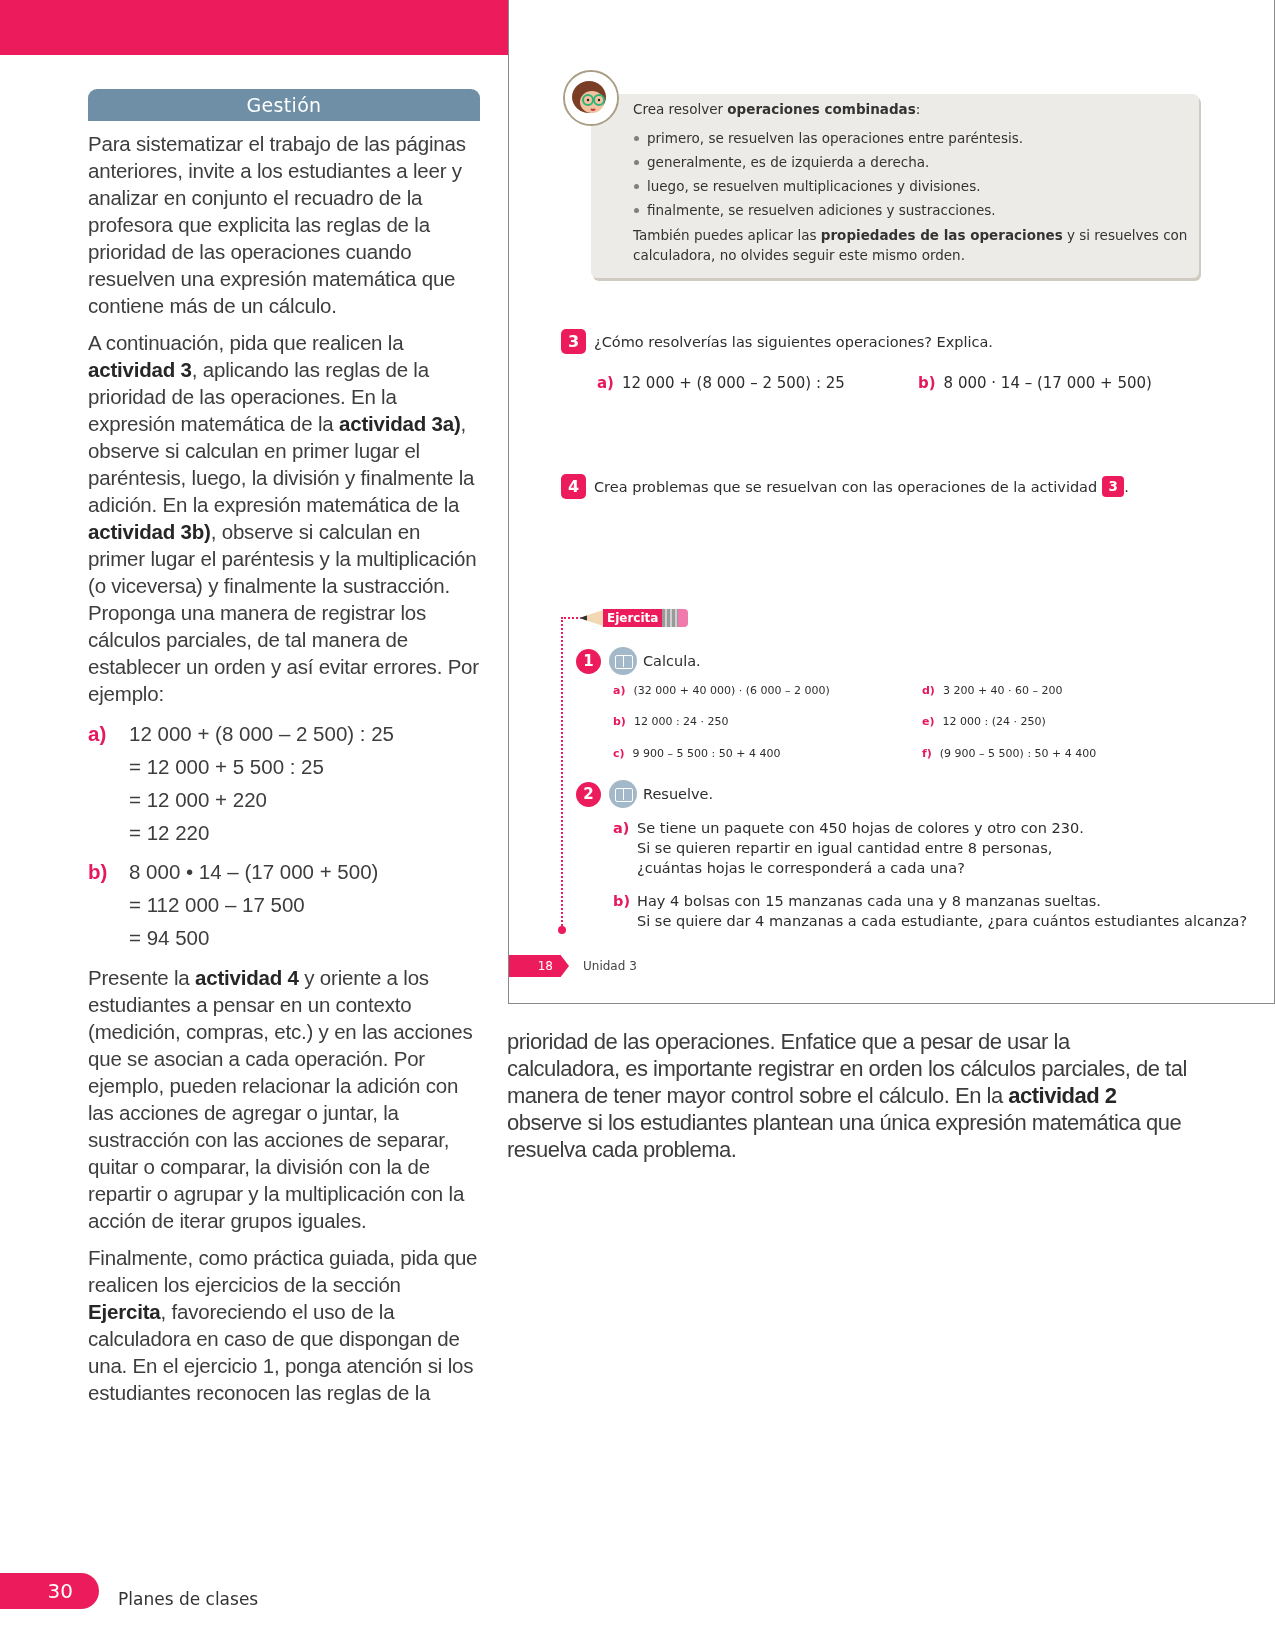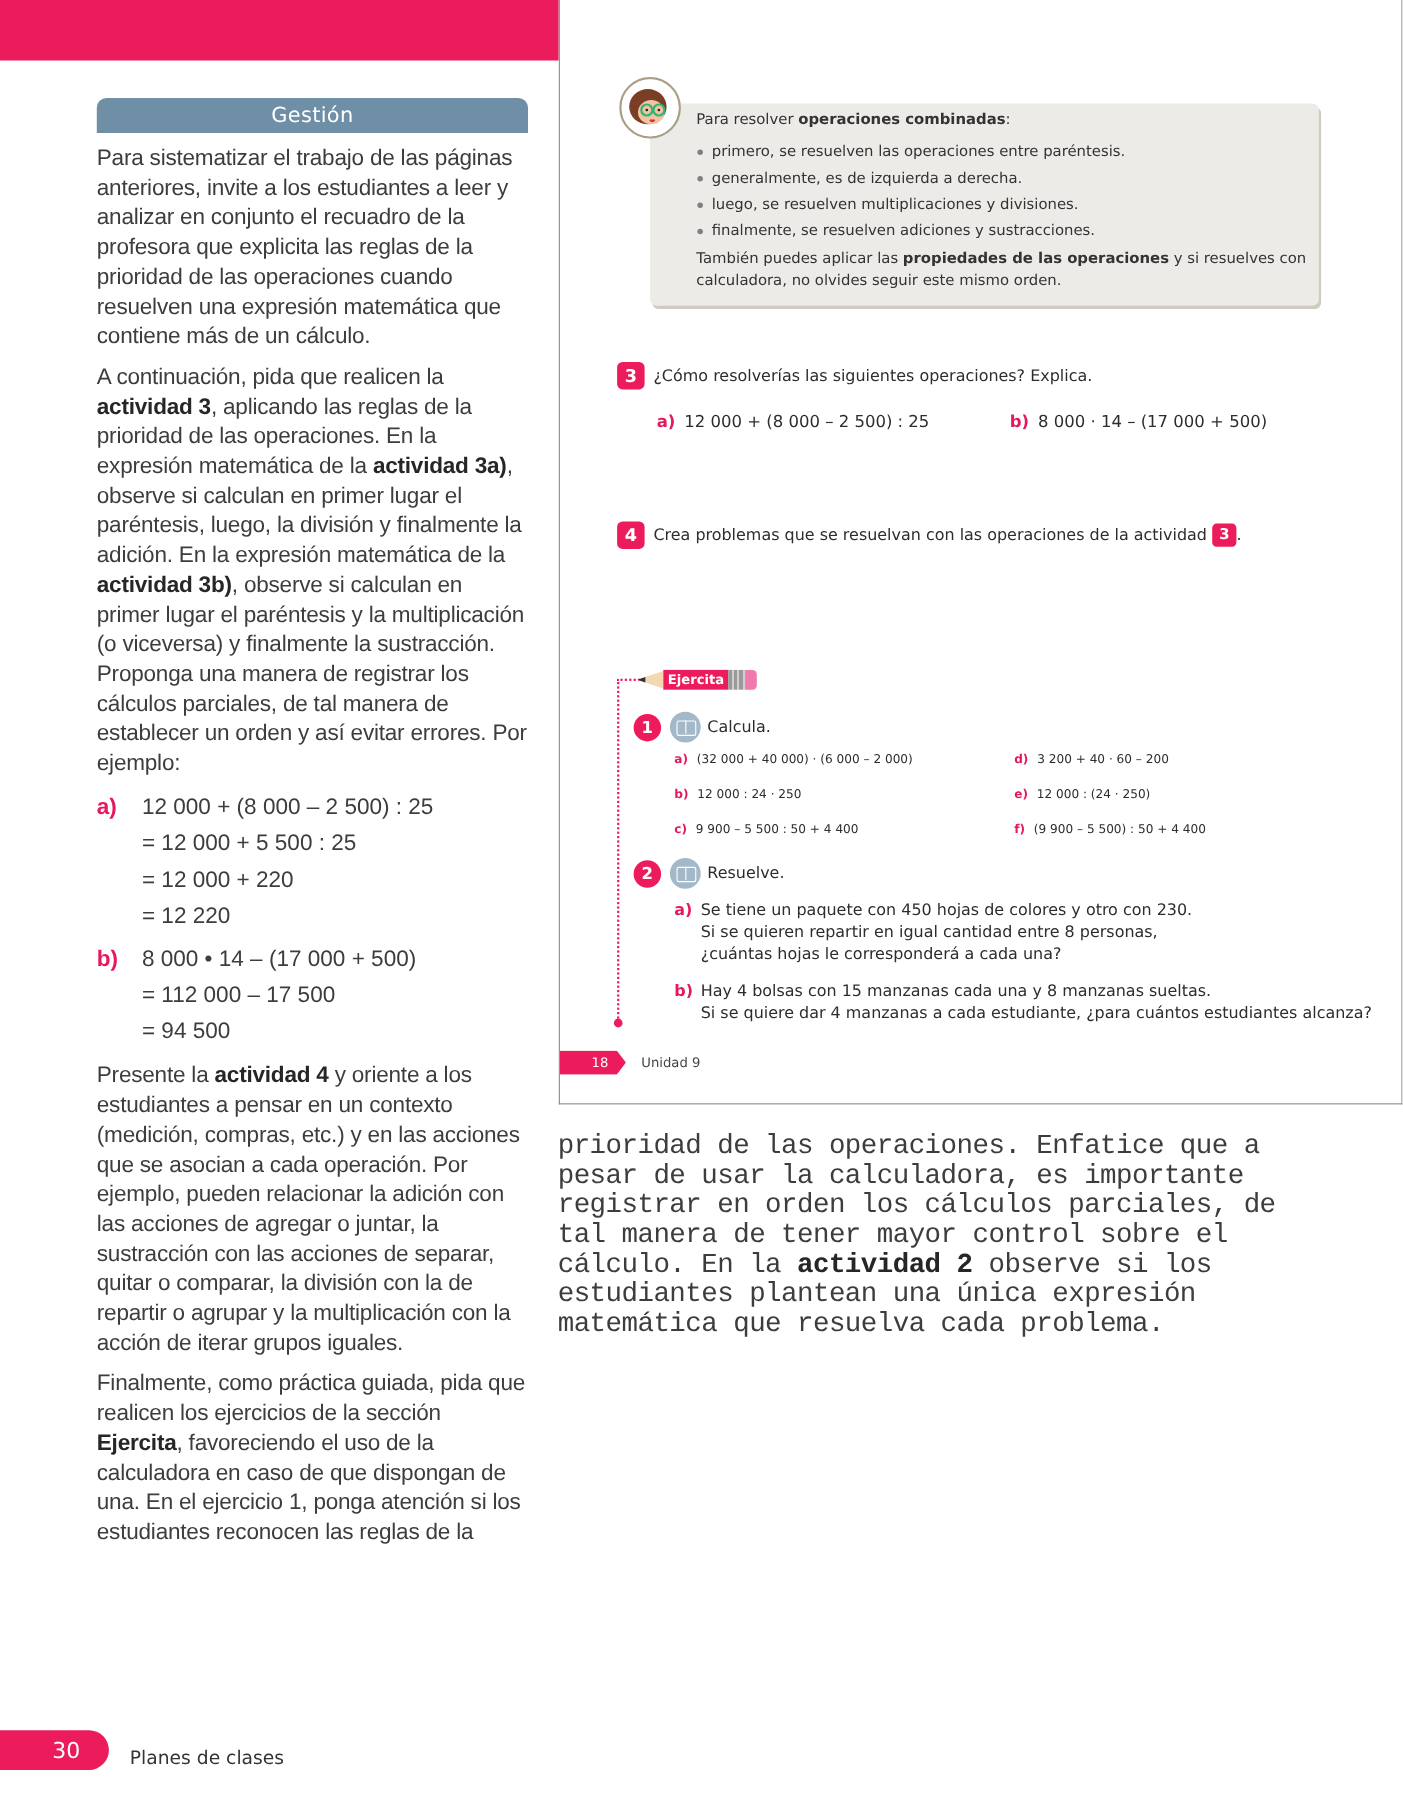--- a/index.html
+++ b/index.html
@@ -83,21 +83,21 @@
   .prob { position: absolute; font-size: 14.5px; color: #2d2d2d; line-height: 20px; display: flex; }
   .prob .l { color: #e5195b; font-weight: bold; width: 24px; flex: none; }
 
   .unit-footer { position: absolute; left: 0; top: 955px; display: flex; align-items: center; }
   .unit-num { width: 60px; height: 22px; background: #ec1c5c; color: #fff; font-size: 12px; text-align: right; padding-right: 16px; line-height: 22px; clip-path: polygon(0 0, 86% 0, 100% 50%, 86% 100%, 0 100%); }
   .unit-label { margin-left: 14px; font-size: 12px; color: #444; }
 
   
   .cont-text {
     position: absolute; left: 507px; top: 1028px; width: 680px;
-    font-family: Liberation Mono, monospace; font-size: 25px; line-height: 27px; color: #3d3d3d; letter-spacing: -0.5px;
+    font-family: Liberation Sans, sans-serif; font-size: 22px; line-height: 27px; color: #3d3d3d; letter-spacing: -0.5px;
   }
   .cont-text b { color: #262626; }
 
   
   .page-footer { position: absolute; left: 0; top: 1573px; display: flex; align-items: flex-end; }
   .page-num { width: 99px; height: 36px; background: #ec1c5c; color: #fff; border-radius: 0 18px 18px 0; font-size: 20px; line-height: 36px; text-align: right; padding-right: 26px; }
   .page-label { margin-left: 19px; font-size: 17px; color: #333; }
 </style>
 </head>
 <body>
@@ -142,21 +142,21 @@
       </div>
   </div>
   <div class="body-text">
     <p><span>Presente la </span><b>actividad 4</b><span> y oriente a los estudiantes a pensar en un contexto (medición, compras, etc.) y en las acciones que se asocian a cada operación. Por ejemplo, pueden relacionar la adición con las acciones de agregar o juntar, la sustracción con las acciones de separar, quitar o comparar, la división con la de repartir o agrupar y la multiplicación con la acción de iterar grupos iguales.</span></p>
     <p><span>Finalmente, como práctica guiada, pida que realicen los ejercicios de la sección </span><b>Ejercita</b><span>, favoreciendo el uso de la calculadora en caso de que dispongan de una. En el ejercicio 1, ponga atención si los estudiantes reconocen las reglas de la</span></p>
   </div>
 </div>
 
 <div class="student-page">
   <div class="tip-box">
-    <div class="t-title"><span>Para resolver </span><b>operaciones combinadas</b><span>:</span></div>
+    <div class="t-title"><span>Crea resolver </span><b>operaciones combinadas</b><span>:</span></div>
     <ul>
       <li>primero, se resuelven las operaciones entre paréntesis.</li>
       <li>generalmente, es de izquierda a derecha.</li>
       <li>luego, se resuelven multiplicaciones y divisiones.</li>
       <li>finalmente, se resuelven adiciones y sustracciones.</li>
     </ul>
     <div class="t-foot"><span>También puedes aplicar las </span><b>propiedades de las operaciones</b><span> y si resuelves con calculadora, no olvides seguir este mismo orden.</span></div>
   </div>
   <div class="avatar">
     <svg width="52" height="52" viewBox="0 0 52 52">
@@ -223,21 +223,21 @@
   <div class="prob" style="left:104px; top:891px;">
     <span class="l">b)</span>
     <div>
         <div>Hay 4 bolsas con 15 manzanas cada una y 8 manzanas sueltas.</div>
         <div>Si se quiere dar 4 manzanas a cada estudiante, ¿para cuántos estudiantes alcanza?</div>
       </div>
   </div>
 
   <div class="unit-footer">
     <div class="unit-num">18</div>
-    <div class="unit-label">Unidad 9</div>
+    <div class="unit-label">Unidad 3</div>
   </div>
 </div>
 
 <div class="cont-text"><span>prioridad de las operaciones. Enfatice que a pesar de usar la calculadora, es importante registrar en orden los cálculos parciales, de tal manera de tener mayor control sobre el cálculo. En la </span><b>actividad 2</b><span> observe si los estudiantes plantean una única expresión matemática que resuelva cada problema.</span></div>
 
 <div class="page-footer">
   <div class="page-num">30</div>
   <div class="page-label">Planes de clases</div>
 </div>
 

